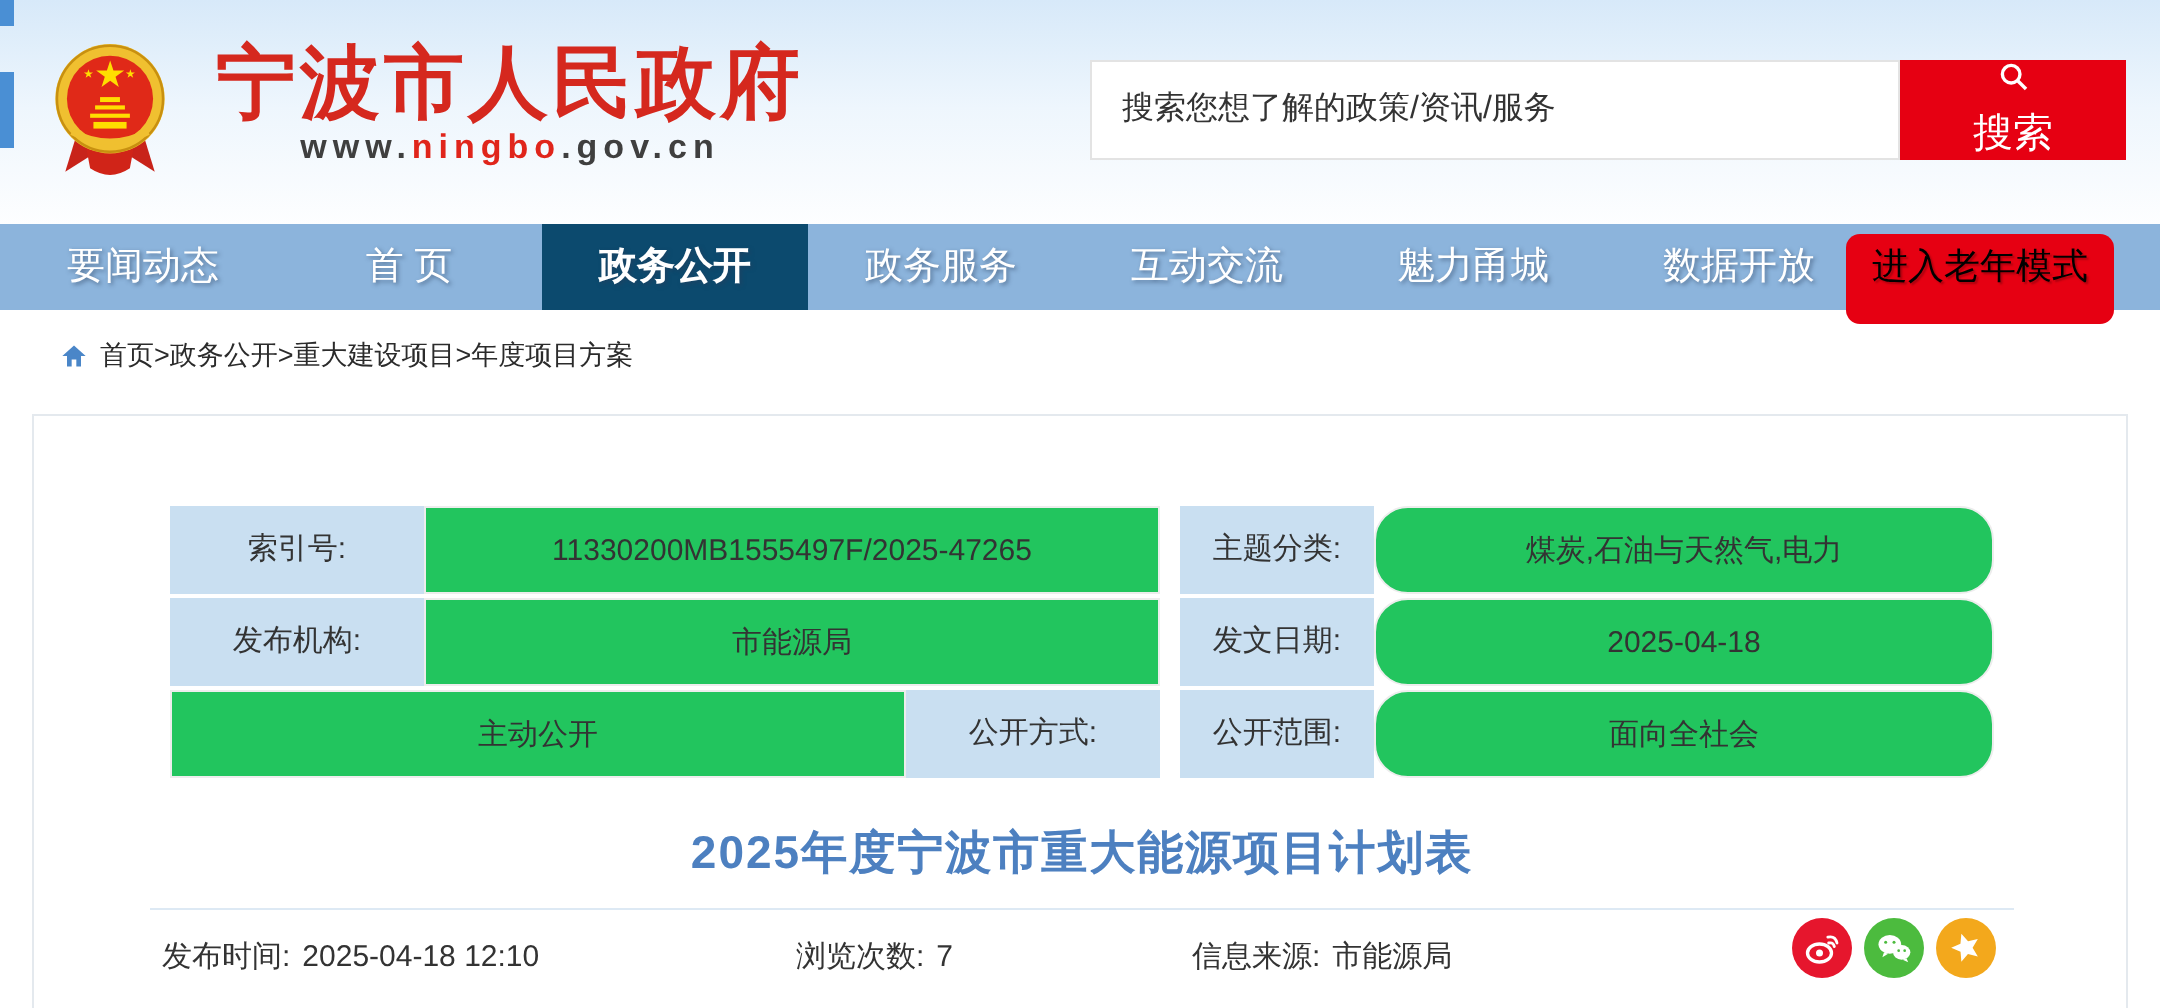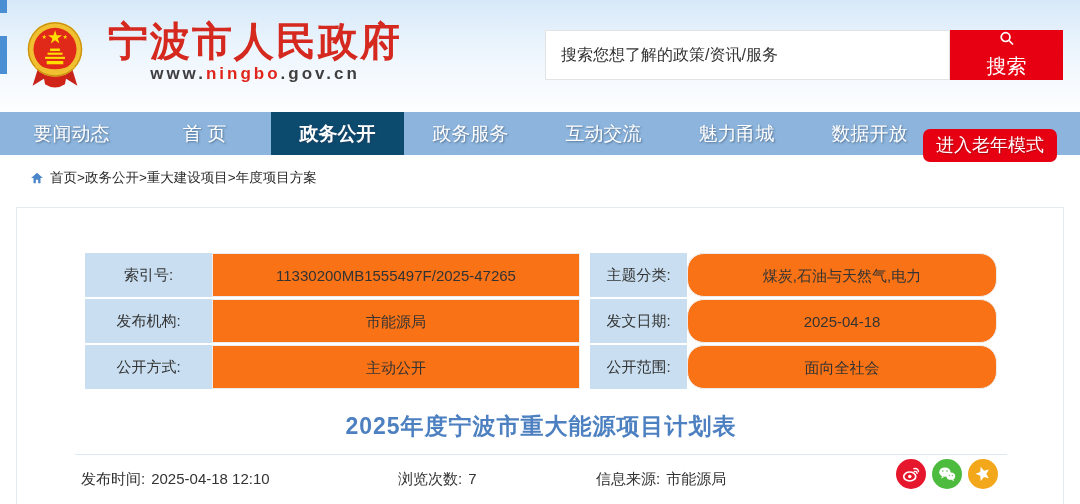--- a/index.html
+++ b/index.html
@@ -29,40 +29,40 @@
     display:flex; align-items:center; justify-content:center; gap:6px; font-family:inherit;flex-direction:column; }
 
   
   .nav { position:absolute; left:0; top:112px; width:1080px; height:43px;
     background:#8cb4dc; display:flex; }
   .nav-item { width:133px; height:43px; line-height:43px; text-align:center;
     color:#fff; font-size:19px; cursor:pointer;
     text-shadow:1px 1px 2px rgba(40,60,90,.55); }
   .nav-item:first-child { margin-left:5px; }
   .nav-item.active { background:#0c4a6e; font-weight:bold; }
-  .elder-btn { position:absolute; right:23px; top:5px; height:33px; line-height:33px;
-    padding:0 13px; background:#e60012; color:#ffffff; font-size:18px; border-radius:7px;
-    cursor:pointer; text-shadow:1px 1px 1px rgba(0,0,0,.25);margin-top:12px; }
+  .elder-btn { position:absolute; right:23px; top:5px; height:45px; line-height:33px;
+    padding:0 13px; background:#e60012; color:#000000; font-size:18px; border-radius:7px;
+    cursor:pointer; text-shadow:1px 1px 1px rgba(0,0,0,.25); }
 
   
   .breadcrumb { position:absolute; left:30px; top:169px; display:flex; align-items:center;
     gap:6px; font-size:13.5px; color:#2b2b2b; }
   .home-icon { width:14px; height:14px; display:inline-block; }
 
   
   .card { position:absolute; left:16px; top:207px; width:1048px; height:297px;
     background:#fff; border:1px solid #e4e9ee; border-bottom:none; }
 
   .info-table { position:absolute; left:68px; top:45px; width:912px;
     display:flex; flex-direction:column; gap:2px; }
   .info-row { display:flex; gap:0; }
   .cell { height:44px; line-height:44px; text-align:center; font-size:15px; color:#333;
     overflow:hidden; white-space:nowrap; }
   .cell.label { background:#c9dff1; }
-  .cell.value { background:#f97316; border:1px solid #ededed; }
+  .cell.value { background:#22c55e; border:1px solid #ededed; }
   .c-l-label { width:127px; }
   .c-l-value { width:368px; }
   .c-gap { width:10px; }
   .c-r-label { width:97px; }
   .c-r-value { width:310px;border-radius:17px; }
 
   .doc-title { position:absolute; left:0; top:203px; width:1048px; text-align:center;
     font-size:23px; font-weight:600; color:#4d80c0; letter-spacing:1px; }
   .title-divider { position:absolute; left:58px; top:246px; width:932px; height:0;
     border-top:1px solid #dde9f4; }
@@ -152,22 +152,22 @@
         <div class="cell value c-r-value">煤炭,石油与天然气,电力</div>
       </div>
       <div class="info-row">
         <div class="cell label c-l-label">发布机构:</div>
         <div class="cell value c-l-value">市能源局</div>
         <div class="c-gap"></div>
         <div class="cell label c-r-label">发文日期:</div>
         <div class="cell value c-r-value">2025-04-18</div>
       </div>
       <div class="info-row">
+        <div class="cell value c-l-value">主动公开</div>
         <div class="cell label c-l-label">公开方式:</div>
-        <div class="cell value c-l-value">主动公开</div>
         <div class="c-gap"></div>
         <div class="cell label c-r-label">公开范围:</div>
         <div class="cell value c-r-value">面向全社会</div>
       </div>
     </div>
 
     <div class="doc-title">2025年度宁波市重大能源项目计划表</div>
     <div class="title-divider"></div>
 
     <div class="meta">

